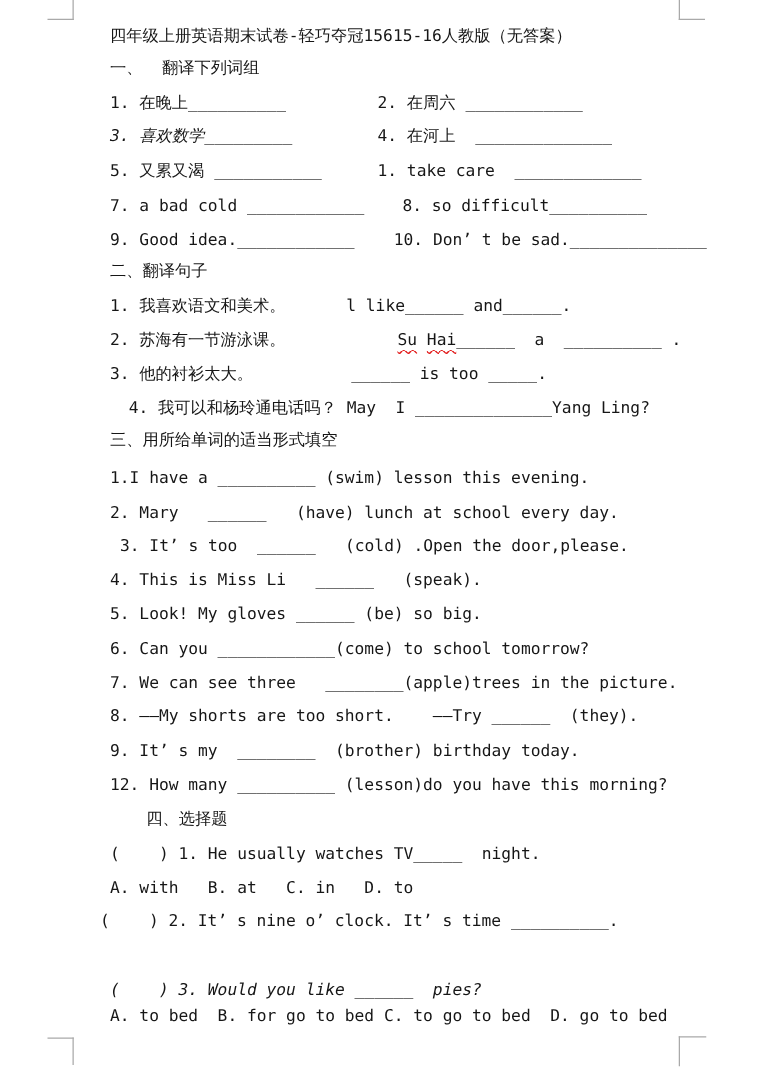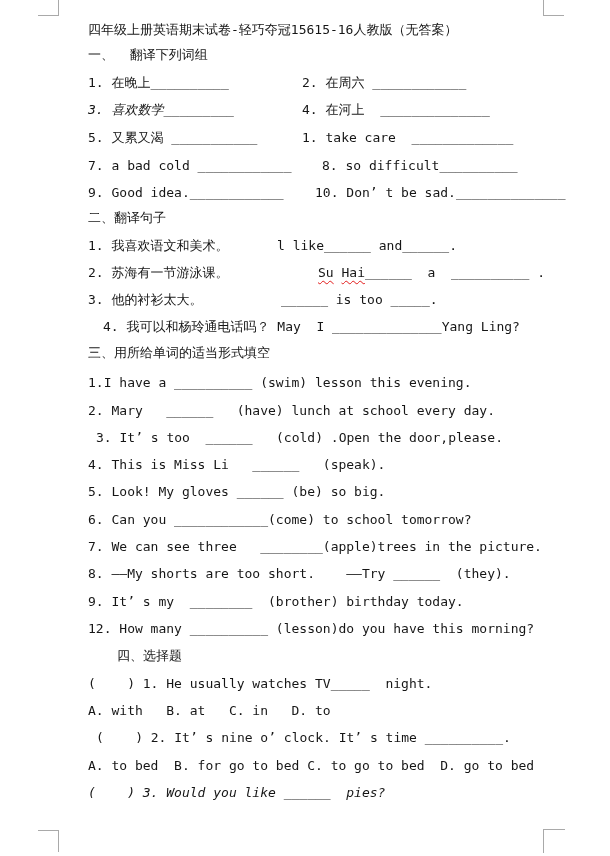--- a/index.html
+++ b/index.html
@@ -67,17 +67,17 @@
       <div class="line" style="top: 456px;"><span class="seg" style="left: 88px;"><span>4. This is Miss Li   ______   (speak).</span></span></div>
       <div class="line" style="top: 483px;"><span class="seg" style="left: 88px;"><span>5. Look! My gloves ______ (be) so big.</span></span></div>
       <div class="line" style="top: 511px;"><span class="seg" style="left: 88px;"><span>6. Can you ____________(come) to school tomorrow?</span></span></div>
       <div class="line" style="top: 538px;"><span class="seg" style="left: 88px;"><span>7. We can see three   ________(apple)trees in the picture.</span></span></div>
       <div class="line" style="top: 565px;"><span class="seg" style="left: 88px;"><span>8. ——My shorts are too short.    ——Try ______  (they).</span></span></div>
       <div class="line" style="top: 593px;"><span class="seg" style="left: 88px;"><span>9. It’ s my  ________  (brother) birthday today.</span></span></div>
       <div class="line" style="top: 620px;"><span class="seg" style="left: 88px;"><span>12. How many __________ (lesson)do you have this morning?</span></span></div>
       <div class="line" style="top: 647px;"><span class="seg" style="left: 88px; margin-left: 29px;"><span>四、选择题</span></span></div>
       <div class="line" style="top: 675px;"><span class="seg" style="left: 88px;"><span>(    ) 1. He usually watches TV_____  night.</span></span></div>
       <div class="line" style="top: 702px;"><span class="seg" style="left: 88px;"><span>A. with   B. at   C. in   D. to</span></span></div>
-      <div class="line" style="top: 729px;"><span class="seg" style="left: 96px;"><span>(    ) 2. It’ s nine o’ clock. It’ s time __________.</span></span></div>
-      <div class="line" style="top: 757px;"><span class="seg" style="left: 88px;"><span>A. to bed  B. for go to bed C. to go to bed  D. go to bed</span></span></div>
+      <div class="line" style="top: 729px;"><span class="seg" style="left: 80px;"><span>(    ) 2. It’ s nine o’ clock. It’ s time __________.</span></span></div>
+      <div class="line" style="top: 757px;"><span class="seg" style="left: 88px; margin-top: 48px;"><span>A. to bed  B. for go to bed C. to go to bed  D. go to bed</span></span></div>
       <div class="line" style="top: 784px;"><span class="seg" style="left: 88px; font-style: italic;"><span>(    ) 3. Would you like ______  pies?</span></span></div>
     </div>
 </div>
 
 </body></html>

